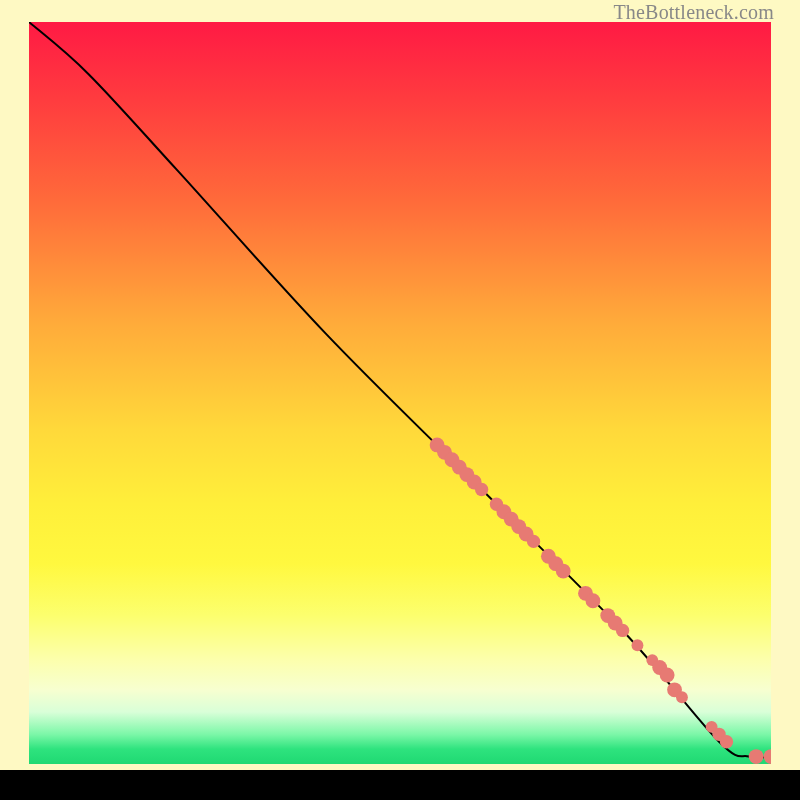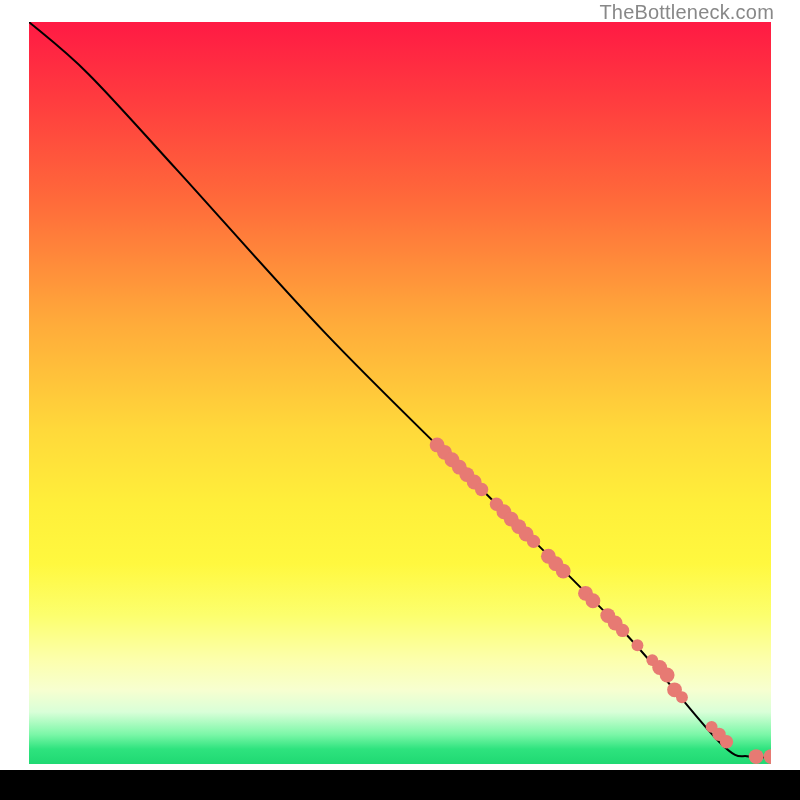--- a/index.html
+++ b/index.html
@@ -8,21 +8,22 @@
     width: 800px;
     height: 800px;
     background: #000;
     font-family: Arial, Helvetica, sans-serif;
     overflow: hidden;
   }
   .stage {
     position: relative;
     width: 800px;
     height: 770px;
-    background: #ffffff;
+    background: #fef9c3;
+    font-family: Liberation Serif, serif;
   }
   .plot {
     position: absolute;
     left: 29px;
     top: 22px;
     width: 742px;
     height: 742px;
     background: linear-gradient(
       to bottom,
       #ff1a44 0%,

